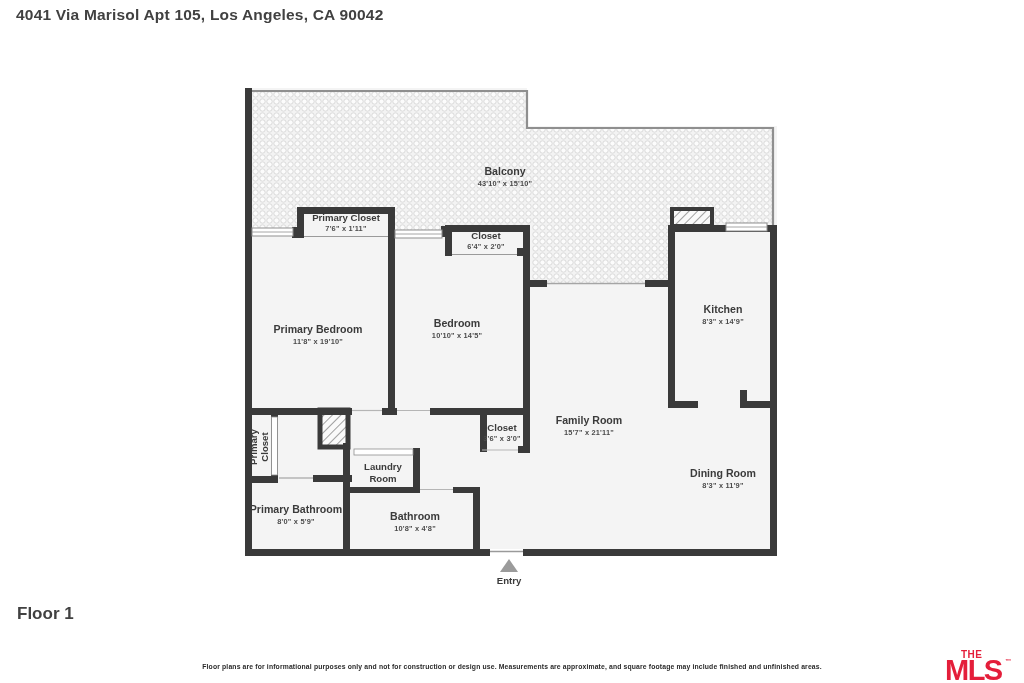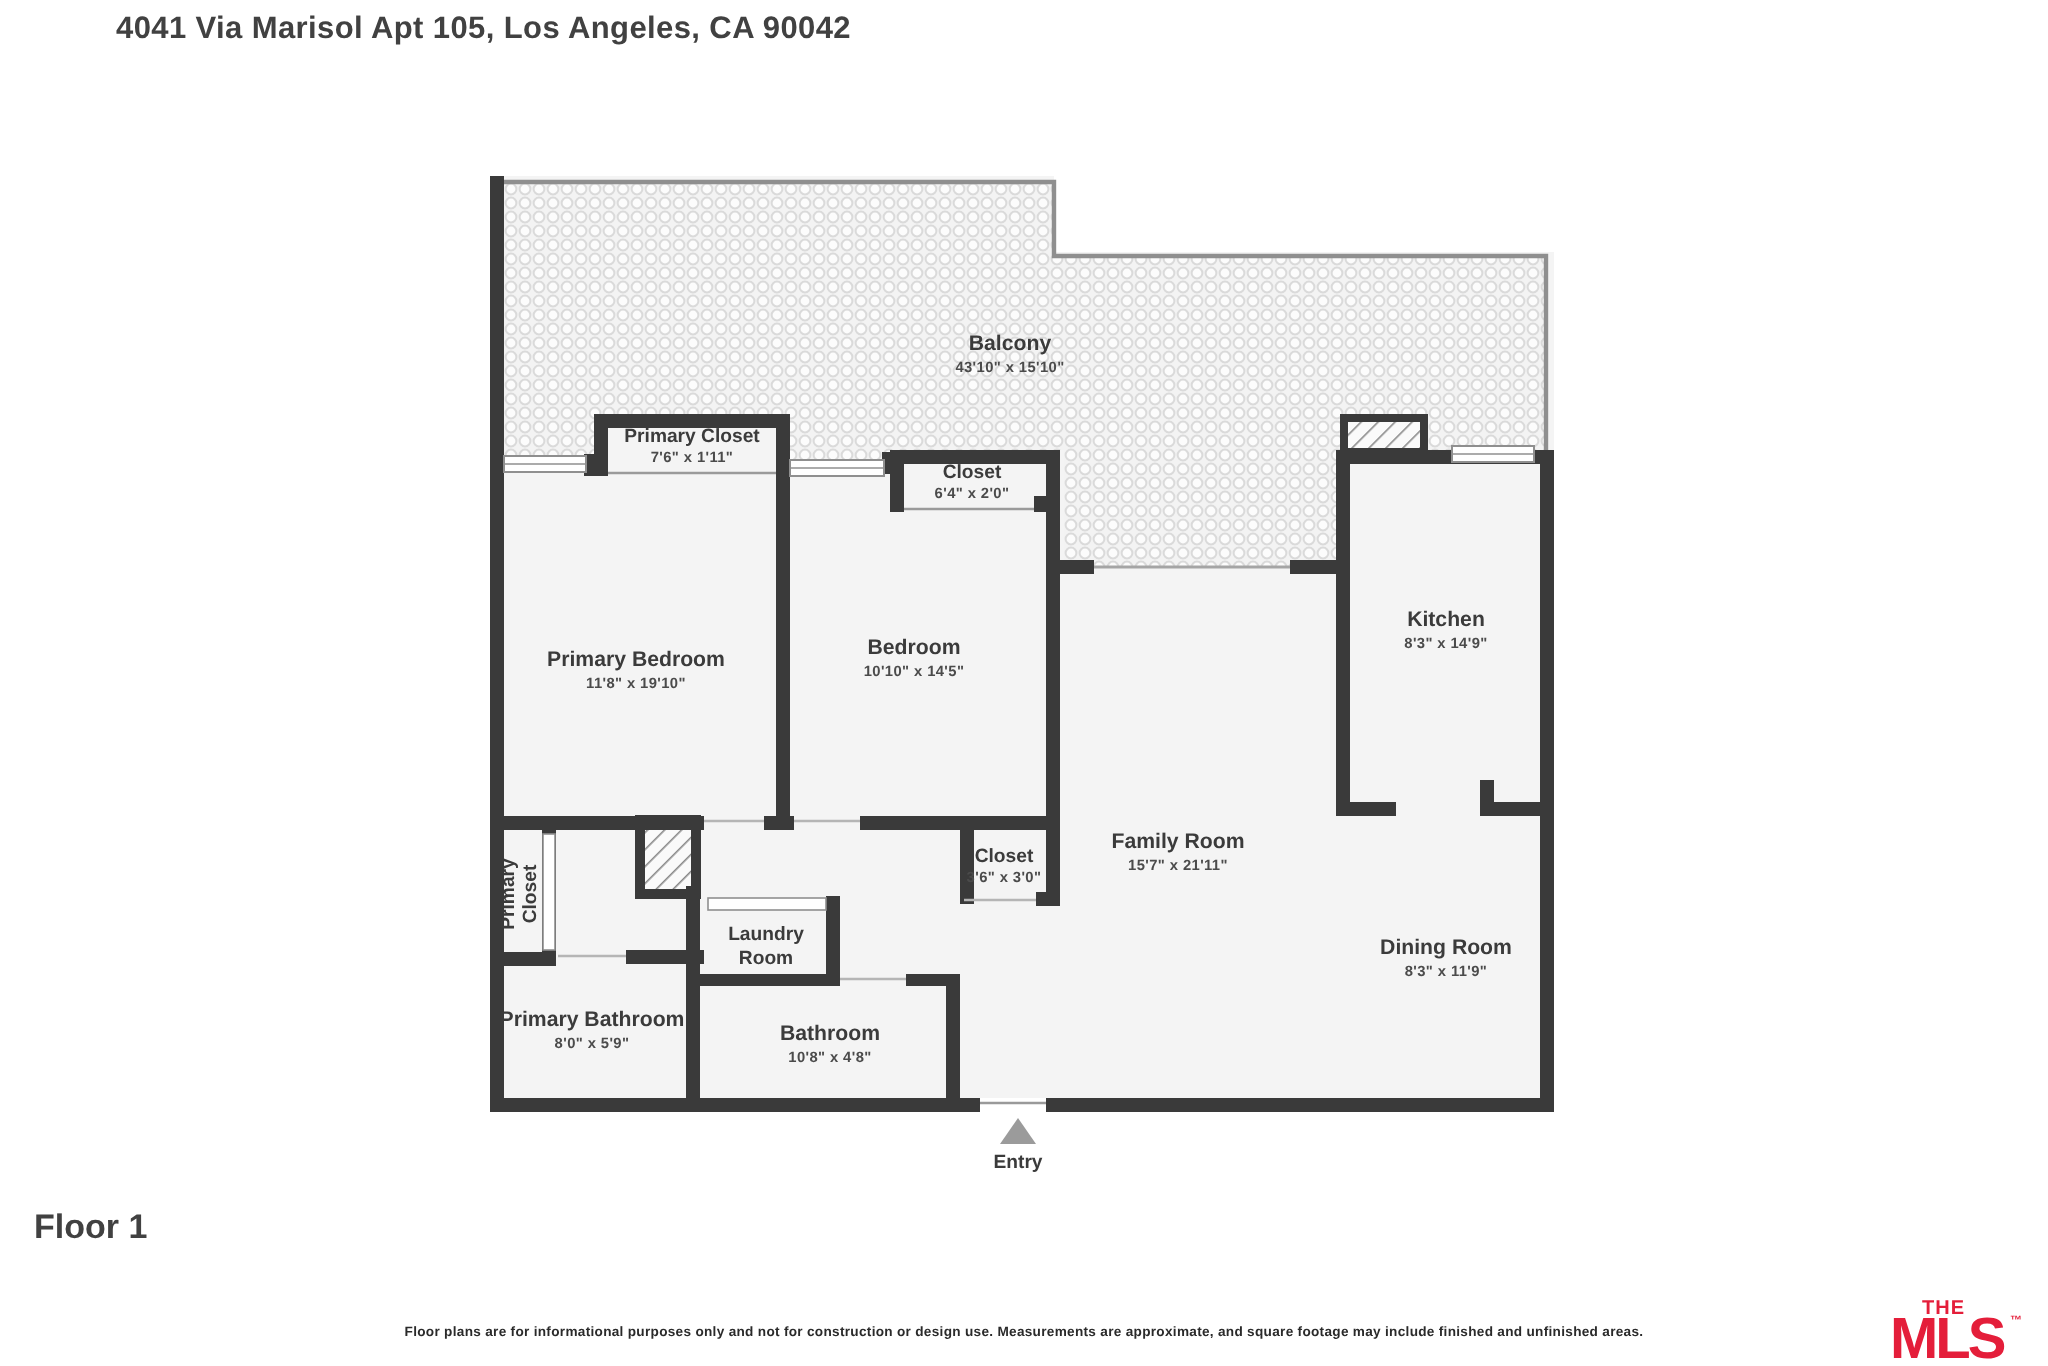--- a/index.html
+++ b/index.html
@@ -1,18 +1,18 @@
 <!DOCTYPE html>
 <html><head>
 <meta charset="utf-8">
 <style>
   html,body{margin:0;padding:0;background:#ffffff;}
   #stage{position:relative;width:1024px;height:683px;background:#ffffff;overflow:hidden;
          font-family:"Liberation Sans", sans-serif;}
-  .page-title{position:absolute;left:16px;top:6px;font-size:15.5px;font-weight:bold;color:#414141;letter-spacing:.2px;margin-left:42px;}
+  .page-title{position:absolute;left:16px;top:6px;font-size:15.5px;font-weight:bold;color:#414141;letter-spacing:.2px;}
   .floor-label{position:absolute;left:17px;top:604px;font-size:17px;font-weight:bold;color:#414141;}
   .disclaimer{position:absolute;left:0;top:663px;width:1024px;text-align:center;
               font-size:6.8px;font-weight:bold;color:#2a2a2a;letter-spacing:.15px;}
   .plan-svg{position:absolute;left:0;top:0;}
   
   text{font-family:"Liberation Sans", sans-serif;}
   .rname{font-size:10.6px;font-weight:bold;fill:#3b3b3b;text-anchor:middle;}
   .rname-sm{font-size:9.6px;font-weight:bold;fill:#3b3b3b;text-anchor:middle;}
   .rdims{font-size:7.4px;font-weight:600;fill:#4b4b4b;text-anchor:middle;letter-spacing:.2px;}
   .entry-t{font-size:9.6px;font-weight:bold;fill:#3b3b3b;text-anchor:middle;}

